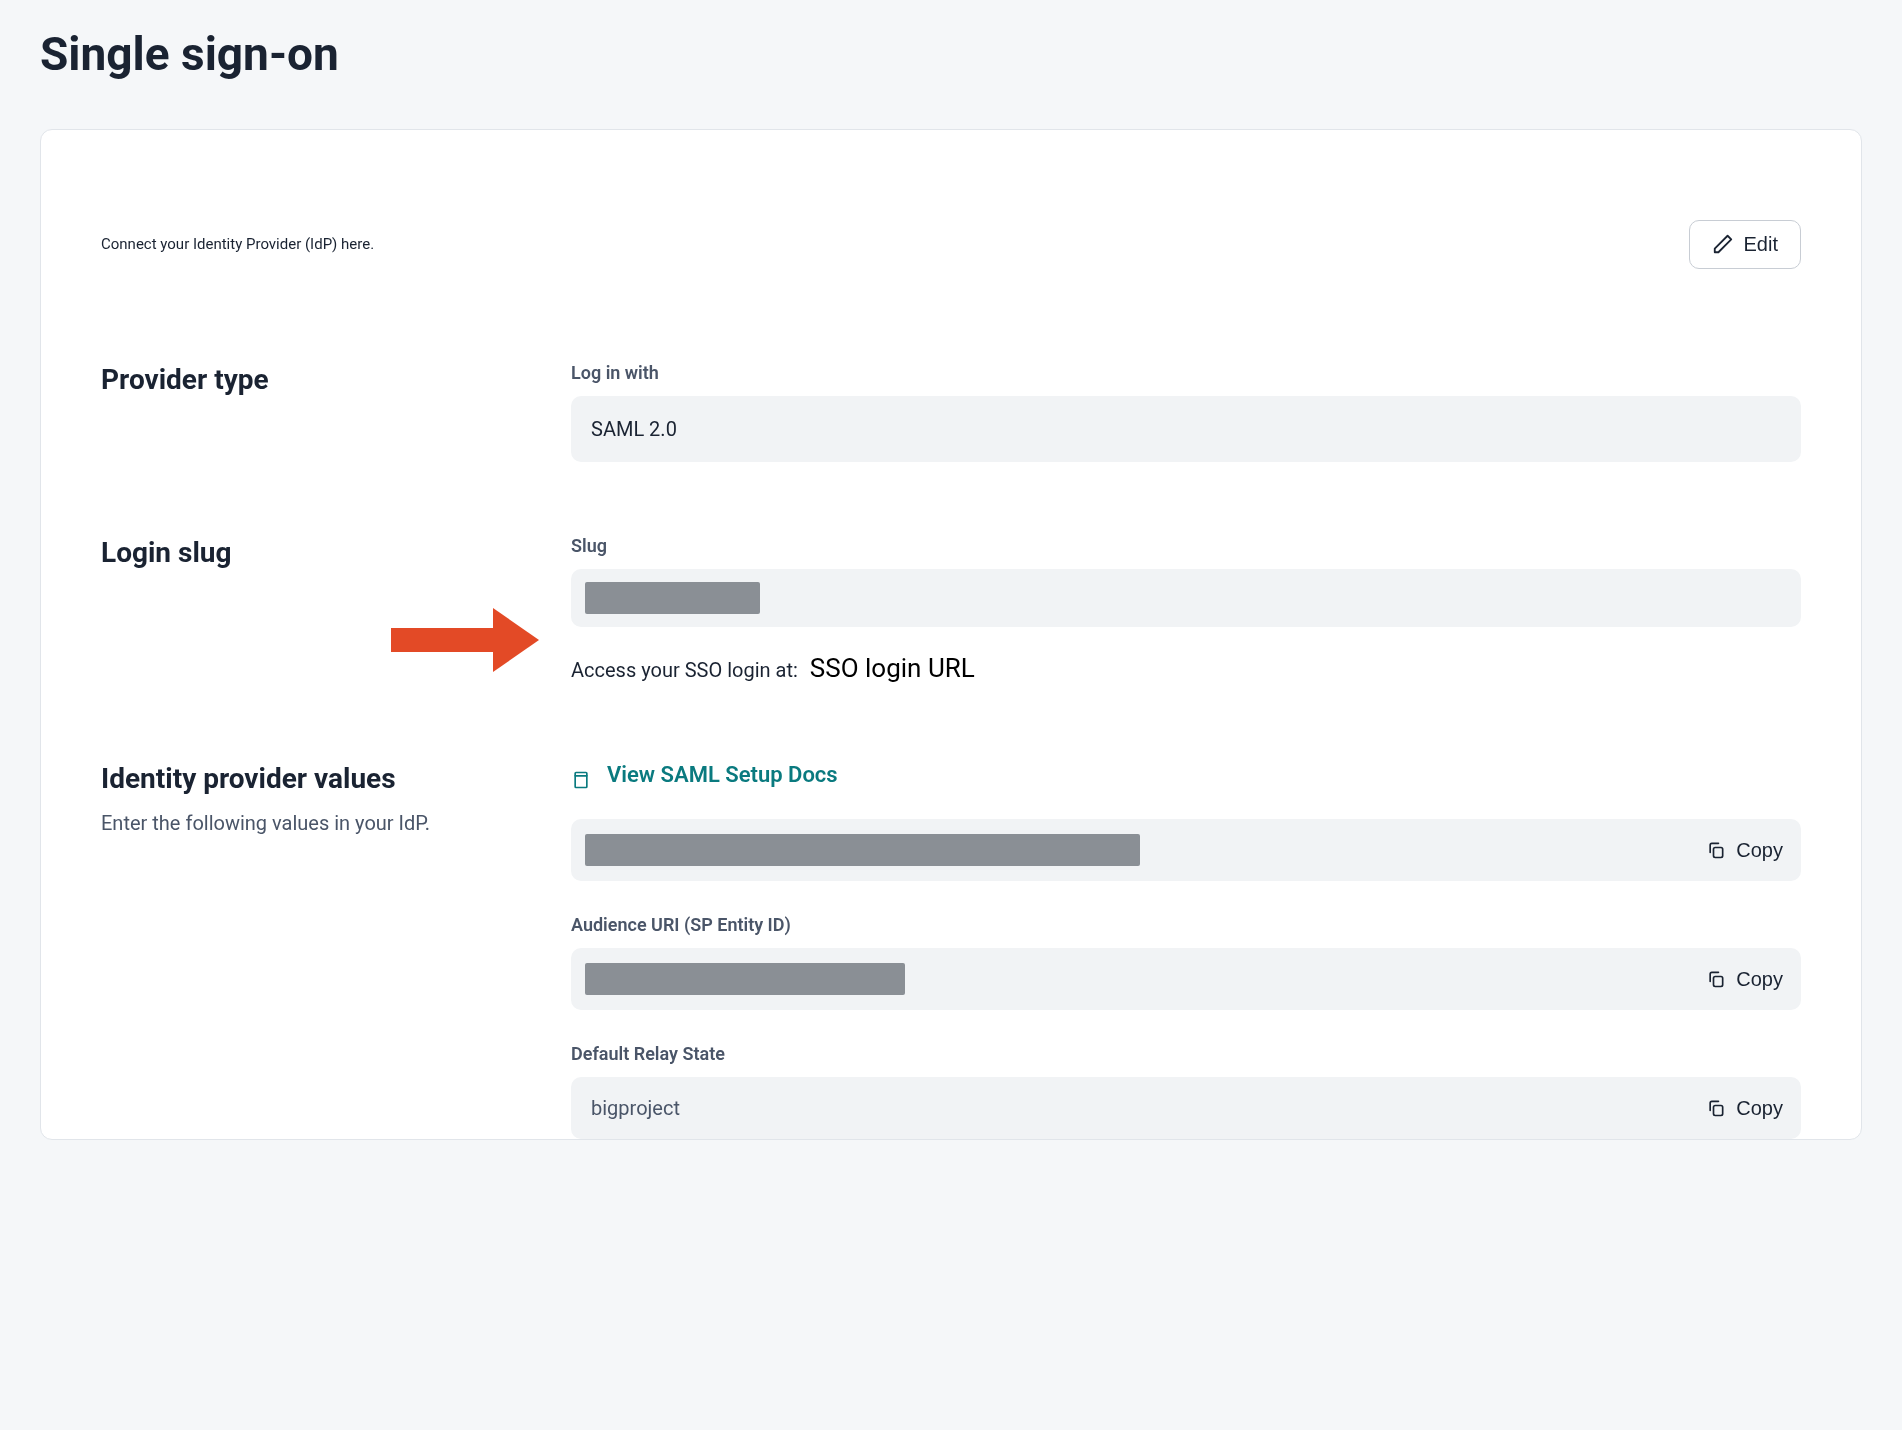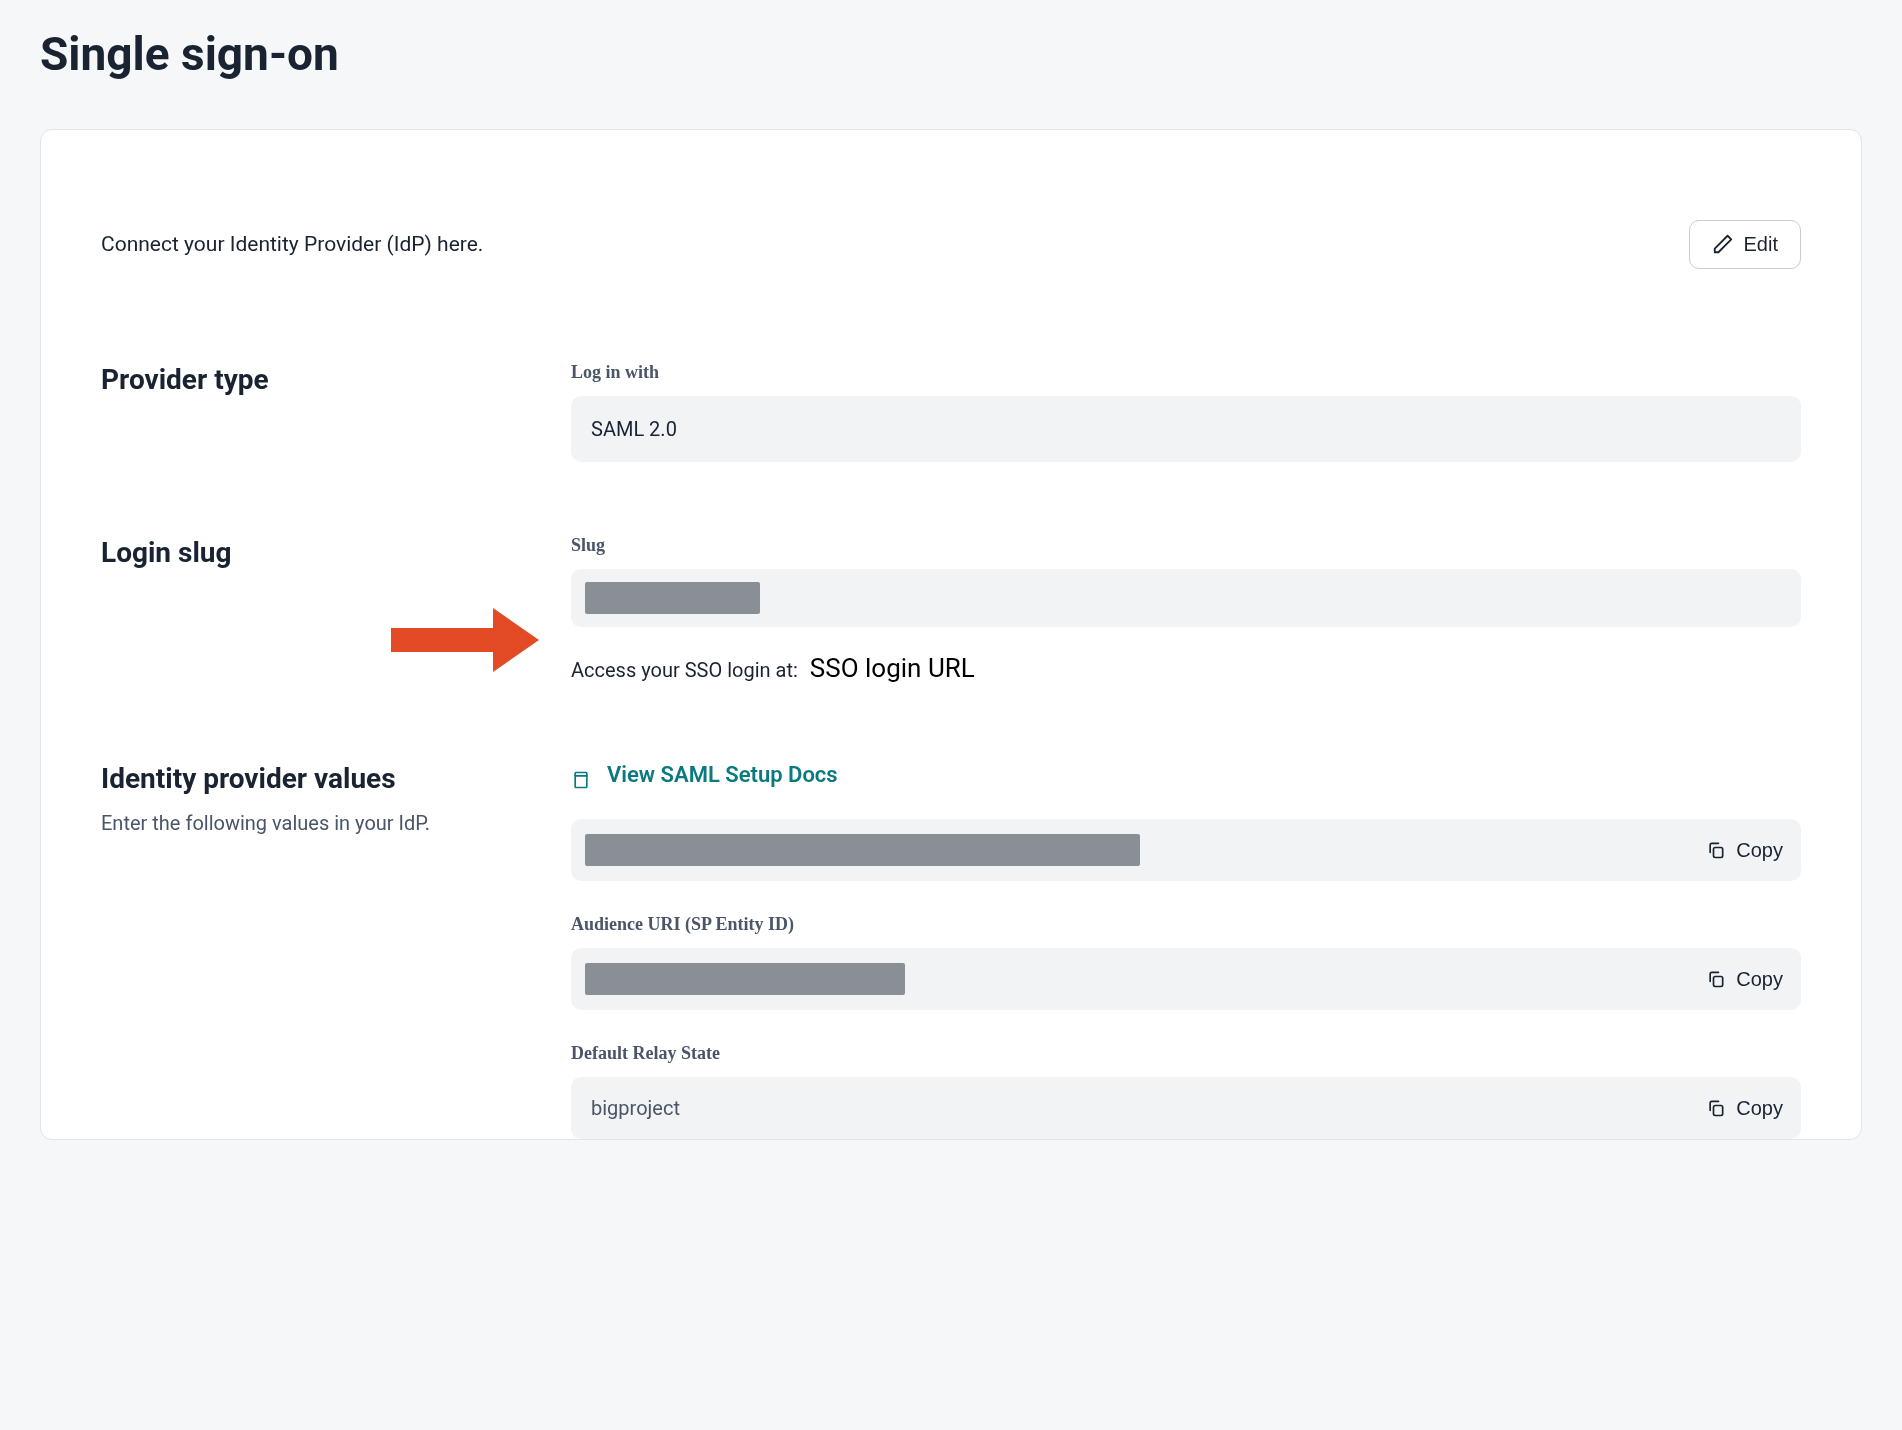--- a/index.html
+++ b/index.html
@@ -26,21 +26,21 @@
     padding: 90px 60px 0 60px;
     position: relative;
   }
   .card-header {
     display: flex;
     justify-content: space-between;
     align-items: center;
     margin-bottom: 90px;
   }
   .card-desc {
-    font-size: 21px;
+    font-size: 15px;
     color: #1a2332;
   }
   .edit-btn {
     display: inline-flex;
     gap: 10px;
     padding: 12px 22px;
     border: 1px solid #c8cdd4;
     border-radius: 10px;
     background: #fff;
     color: #1a2332;
@@ -70,21 +70,20 @@
   .section-sub {
     font-size: 20px;
     color: #4a5568;
     margin-top: 8px;
   }
   .field-label {
     font-size: 18px;
     font-weight: 600;
     color: #4a5568;
     margin-bottom: 10px;
-    font-family: Liberation Serif, serif;
   }
   .readonly-box {
     background: #f1f3f5;
     border-radius: 10px;
     padding: 18px 20px;
     font-size: 20px;
     color: #1a2332;
     min-height: 58px;
     display: flex;
     align-items: center;

